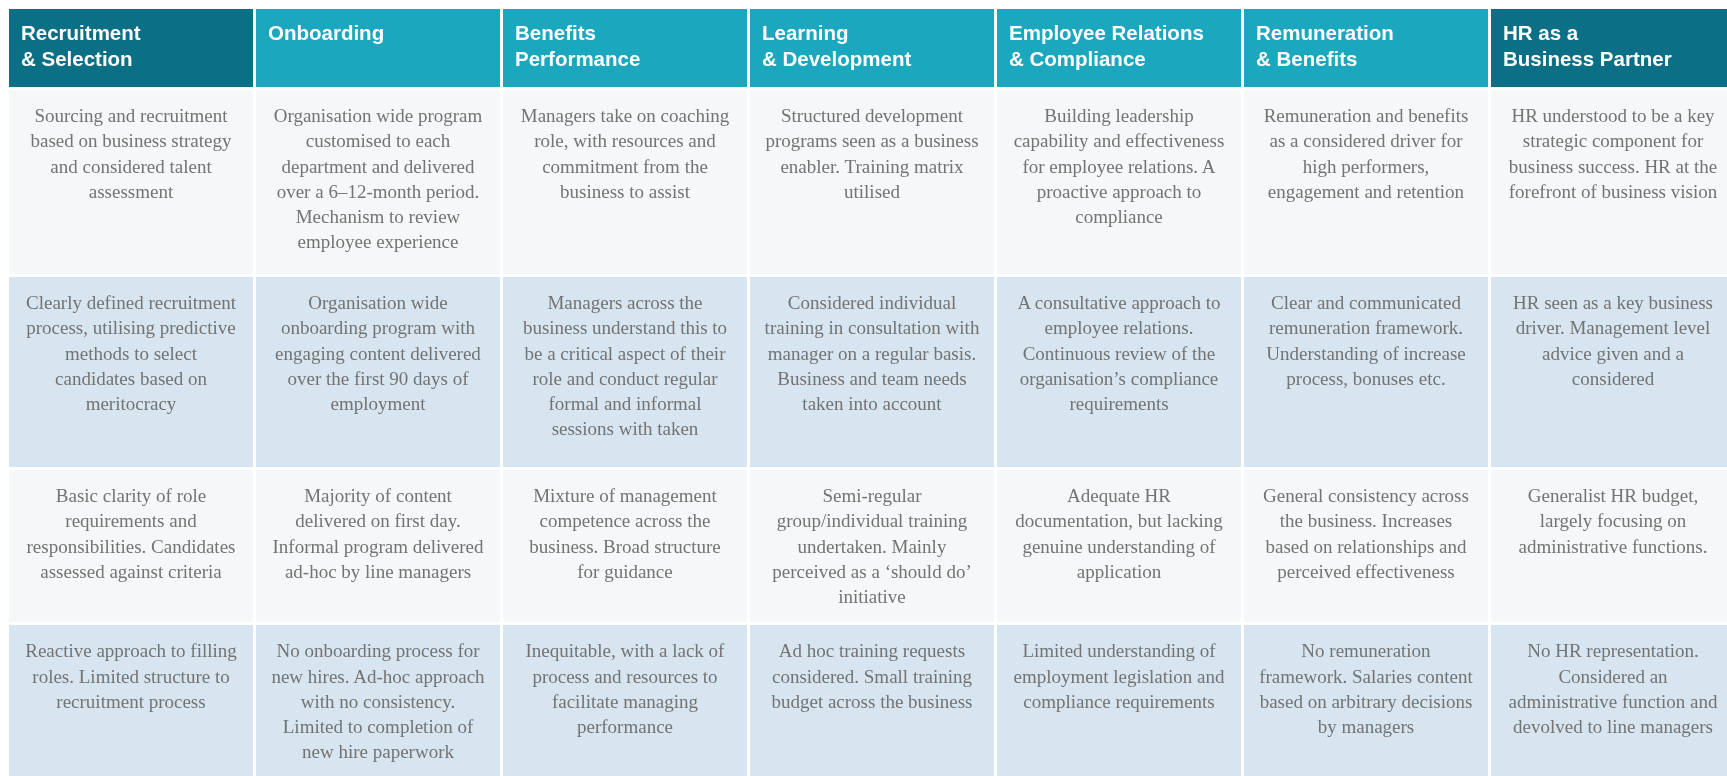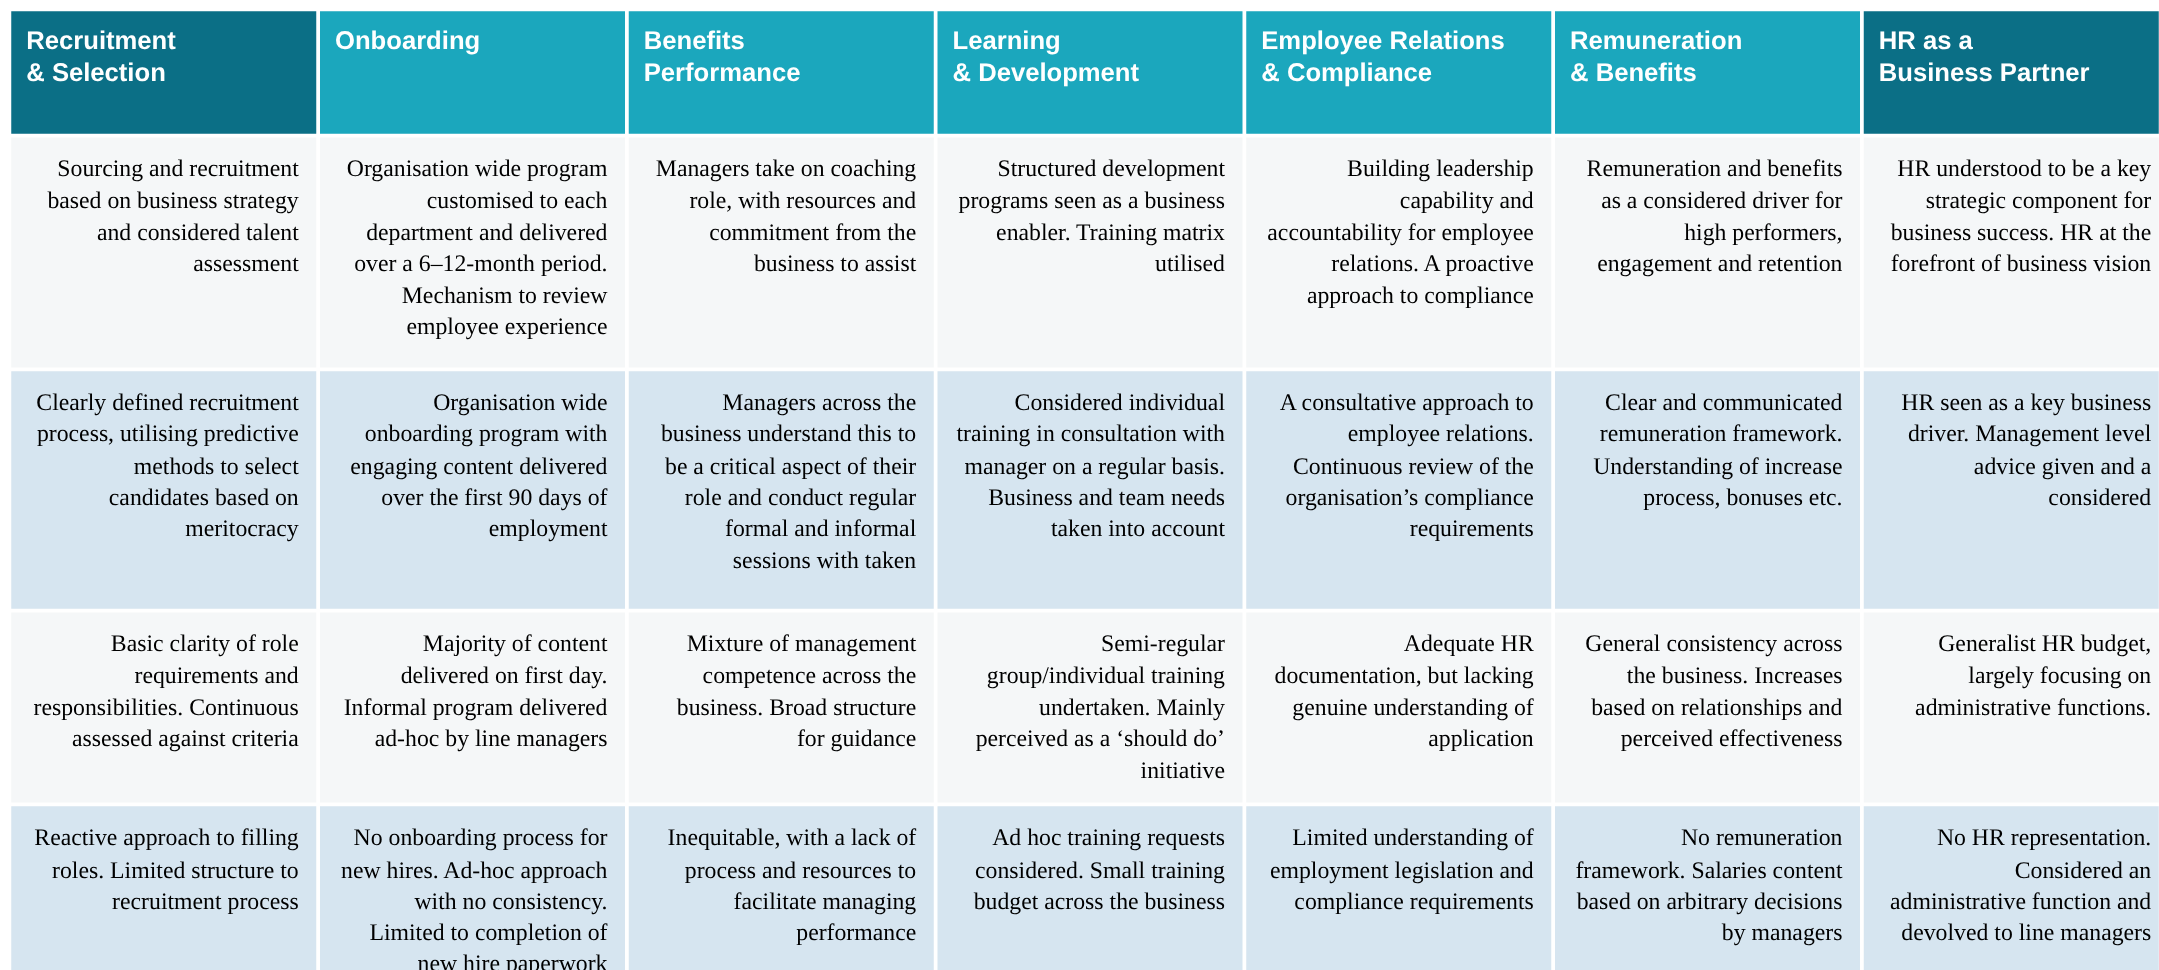--- a/index.html
+++ b/index.html
@@ -32,34 +32,34 @@
   th.header-cell {
     background: #1ba7bd;
     color: #ffffff;
     text-align: left;
     vertical-align: top;
     font-family: "Liberation Sans", sans-serif;
     font-weight: bold;
     font-size: 20.5px;
     line-height: 1.28;
     padding: 11px 12px 12px 12px;
-    height: 98px;
+    height: 78px;
     box-sizing: border-box;
     border: 0;
   }
   th.header-cell.dark {
     background: #0b6f86;
   }
   td.body-cell {
     vertical-align: top;
-    text-align: right;
+    text-align: center;
     font-family: "Liberation Serif", serif;
     font-size: 19px;
     line-height: 1.33;
-    color: #000000;
+    color: #737373;
     padding: 13px 14px 13px 14px;
     box-sizing: border-box;
     border: 0;
   }
   tr.row-tier-1 td.body-cell { background: #f5f7f8; }
   tr.row-tier-2 td.body-cell { background: #d6e5f0; }
   tr.row-tier-3 td.body-cell { background: #f5f7f8; }
   tr.row-tier-4 td.body-cell { background: #d6e5f0; }
 
   tr.row-tier-1 { height: 184px; }
@@ -125,21 +125,21 @@
         <td class="body-cell">
             <span class="cell-text">Organisation wide program customised to each department and delivered over a 6–12-month period. Mechanism to review employee experience</span>
           </td>
         <td class="body-cell">
             <span class="cell-text">Managers take on coaching role, with resources and commitment from the business to assist</span>
           </td>
         <td class="body-cell">
             <span class="cell-text">Structured development programs seen as a business enabler. Training matrix utilised</span>
           </td>
         <td class="body-cell">
-            <span class="cell-text">Building leadership capability and accountability for employee relations. A proactive approach to compliance</span>
+            <span class="cell-text">Building leadership capability and effectiveness for employee relations. A proactive approach to compliance</span>
           </td>
         <td class="body-cell">
             <span class="cell-text">Remuneration and benefits as a considered driver for high performers, engagement and retention</span>
           </td>
         <td class="body-cell">
             <span class="cell-text">HR understood to be a key strategic component for business success. HR at the forefront of business vision</span>
           </td>
       </tr>
       <tr class="row-tier-2">
         <td class="body-cell">
@@ -159,21 +159,21 @@
           </td>
         <td class="body-cell">
             <span class="cell-text">Clear and communicated remuneration framework. Understanding of increase process, bonuses etc.</span>
           </td>
         <td class="body-cell">
             <span class="cell-text">HR seen as a key business driver. Management level advice given and a considered</span>
           </td>
       </tr>
       <tr class="row-tier-3">
         <td class="body-cell">
-            <span class="cell-text">Basic clarity of role requirements and responsibilities. Continuous assessed against criteria</span>
+            <span class="cell-text">Basic clarity of role requirements and responsibilities. Candidates assessed against criteria</span>
           </td>
         <td class="body-cell">
             <span class="cell-text">Majority of content delivered on first day. Informal program delivered ad-hoc by line managers</span>
           </td>
         <td class="body-cell">
             <span class="cell-text">Mixture of management competence across the business. Broad structure for guidance</span>
           </td>
         <td class="body-cell">
             <span class="cell-text">Semi-regular group/individual training undertaken. Mainly perceived as a ‘should do’ initiative</span>
           </td>

